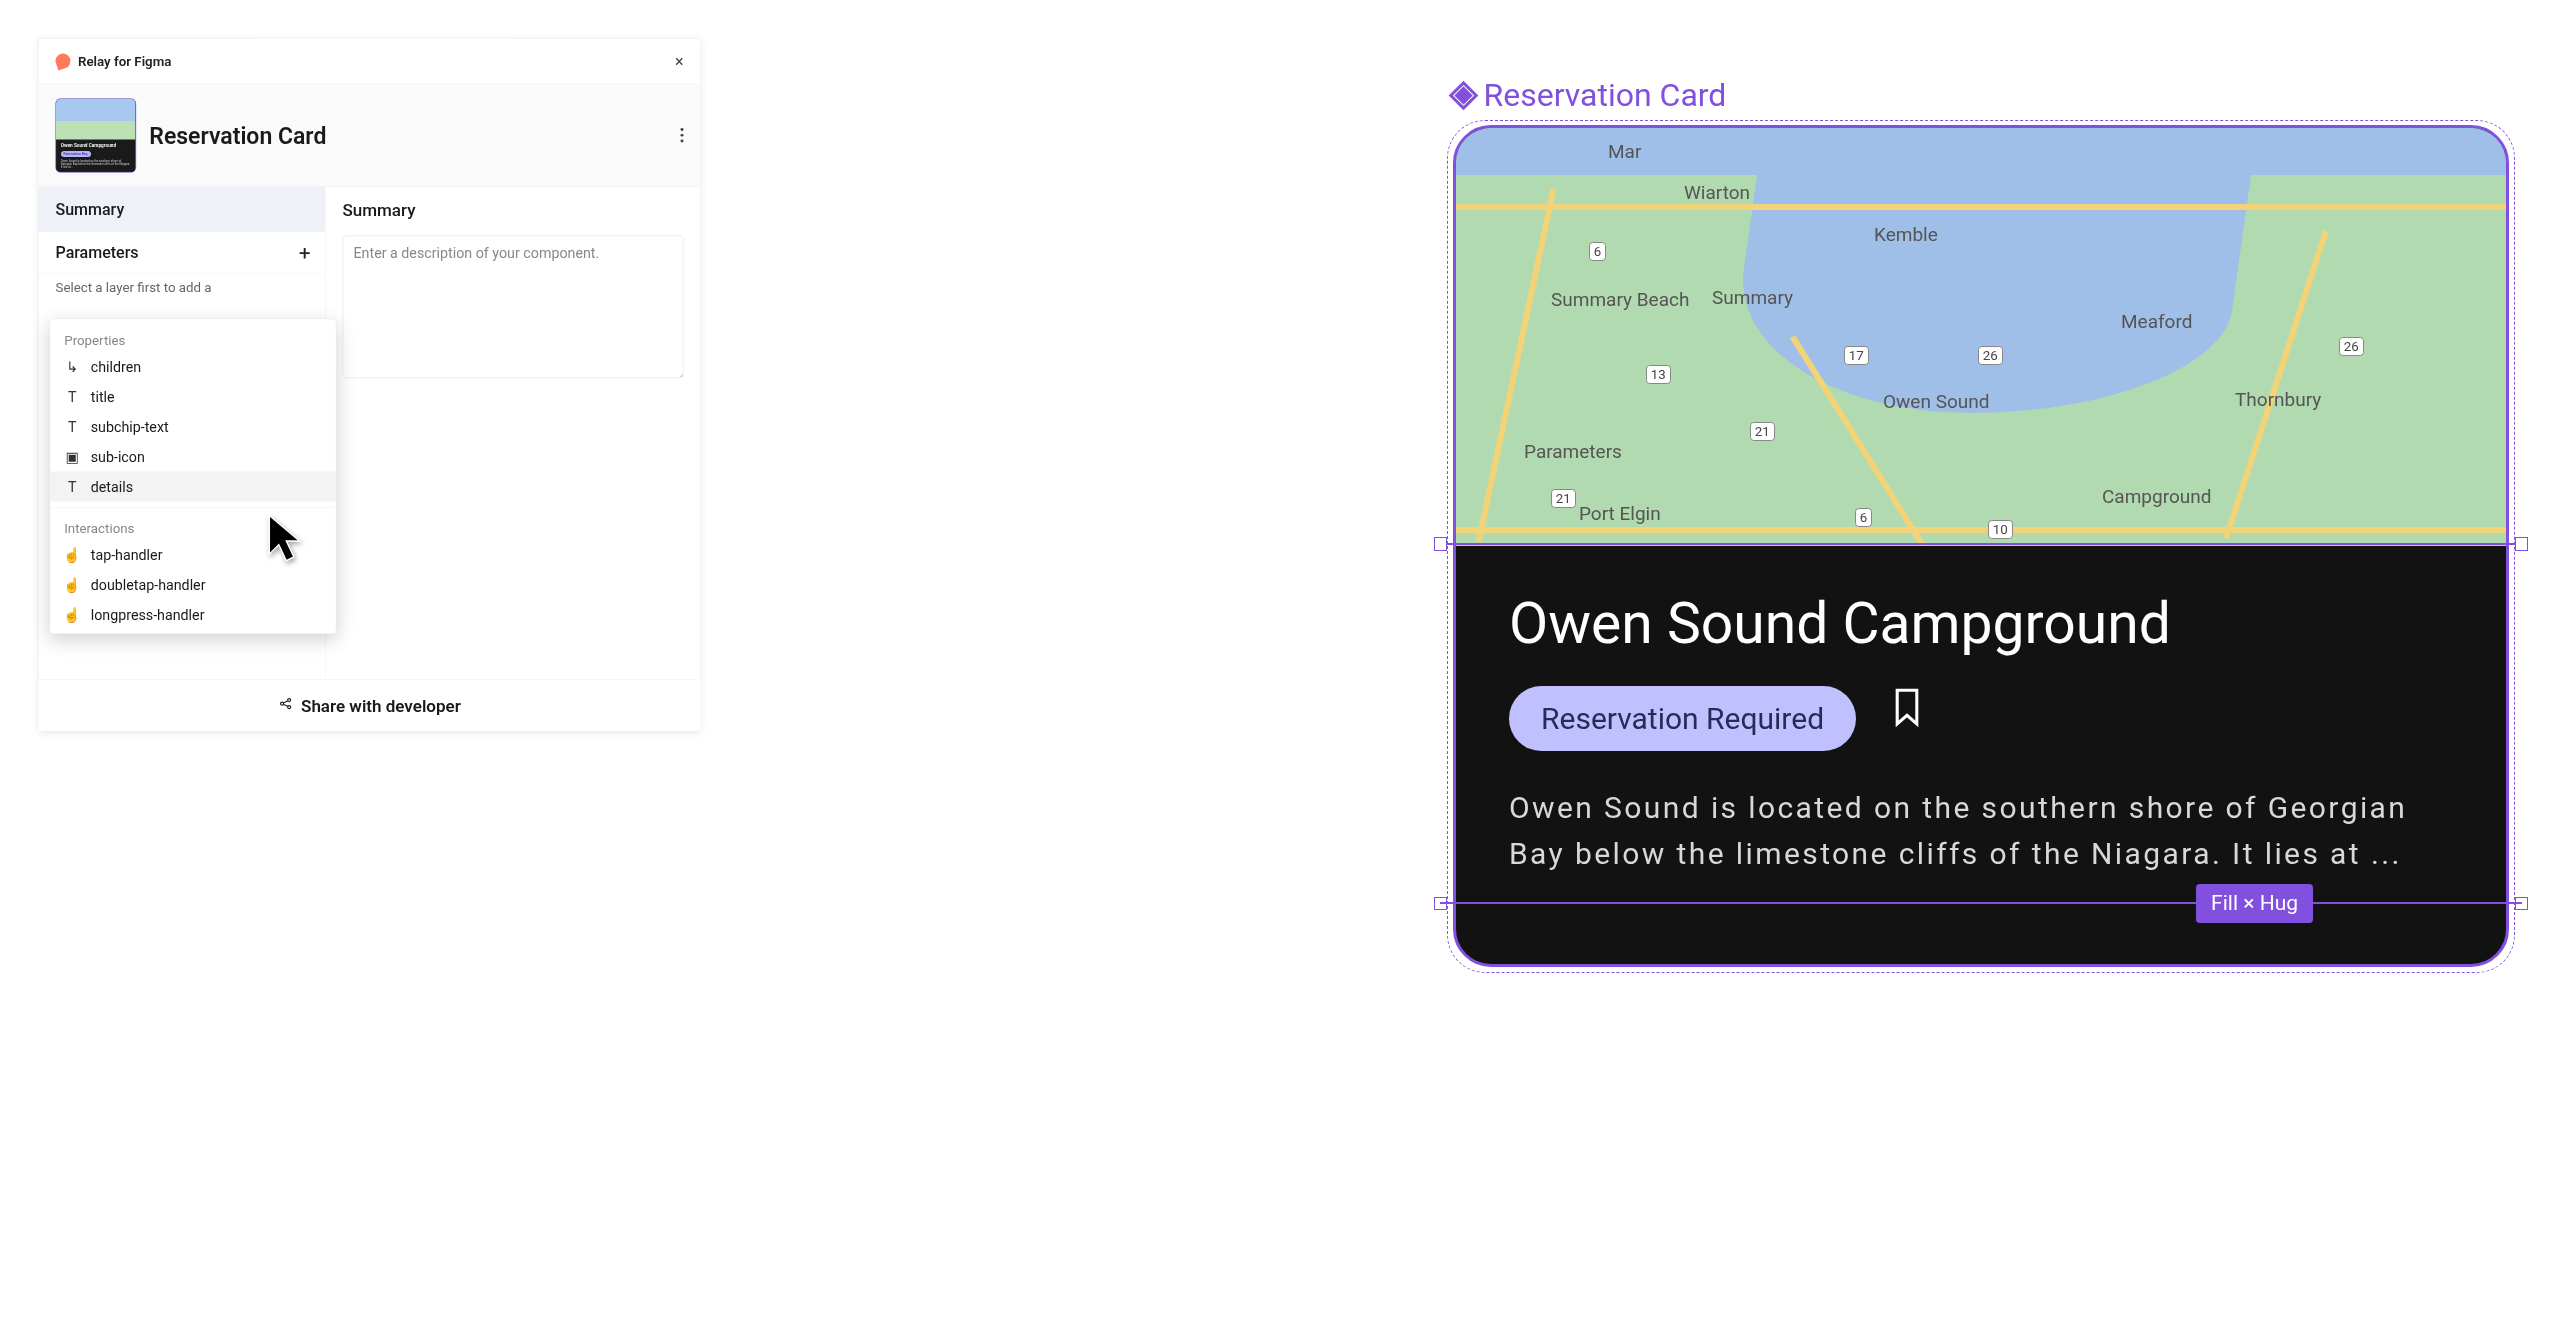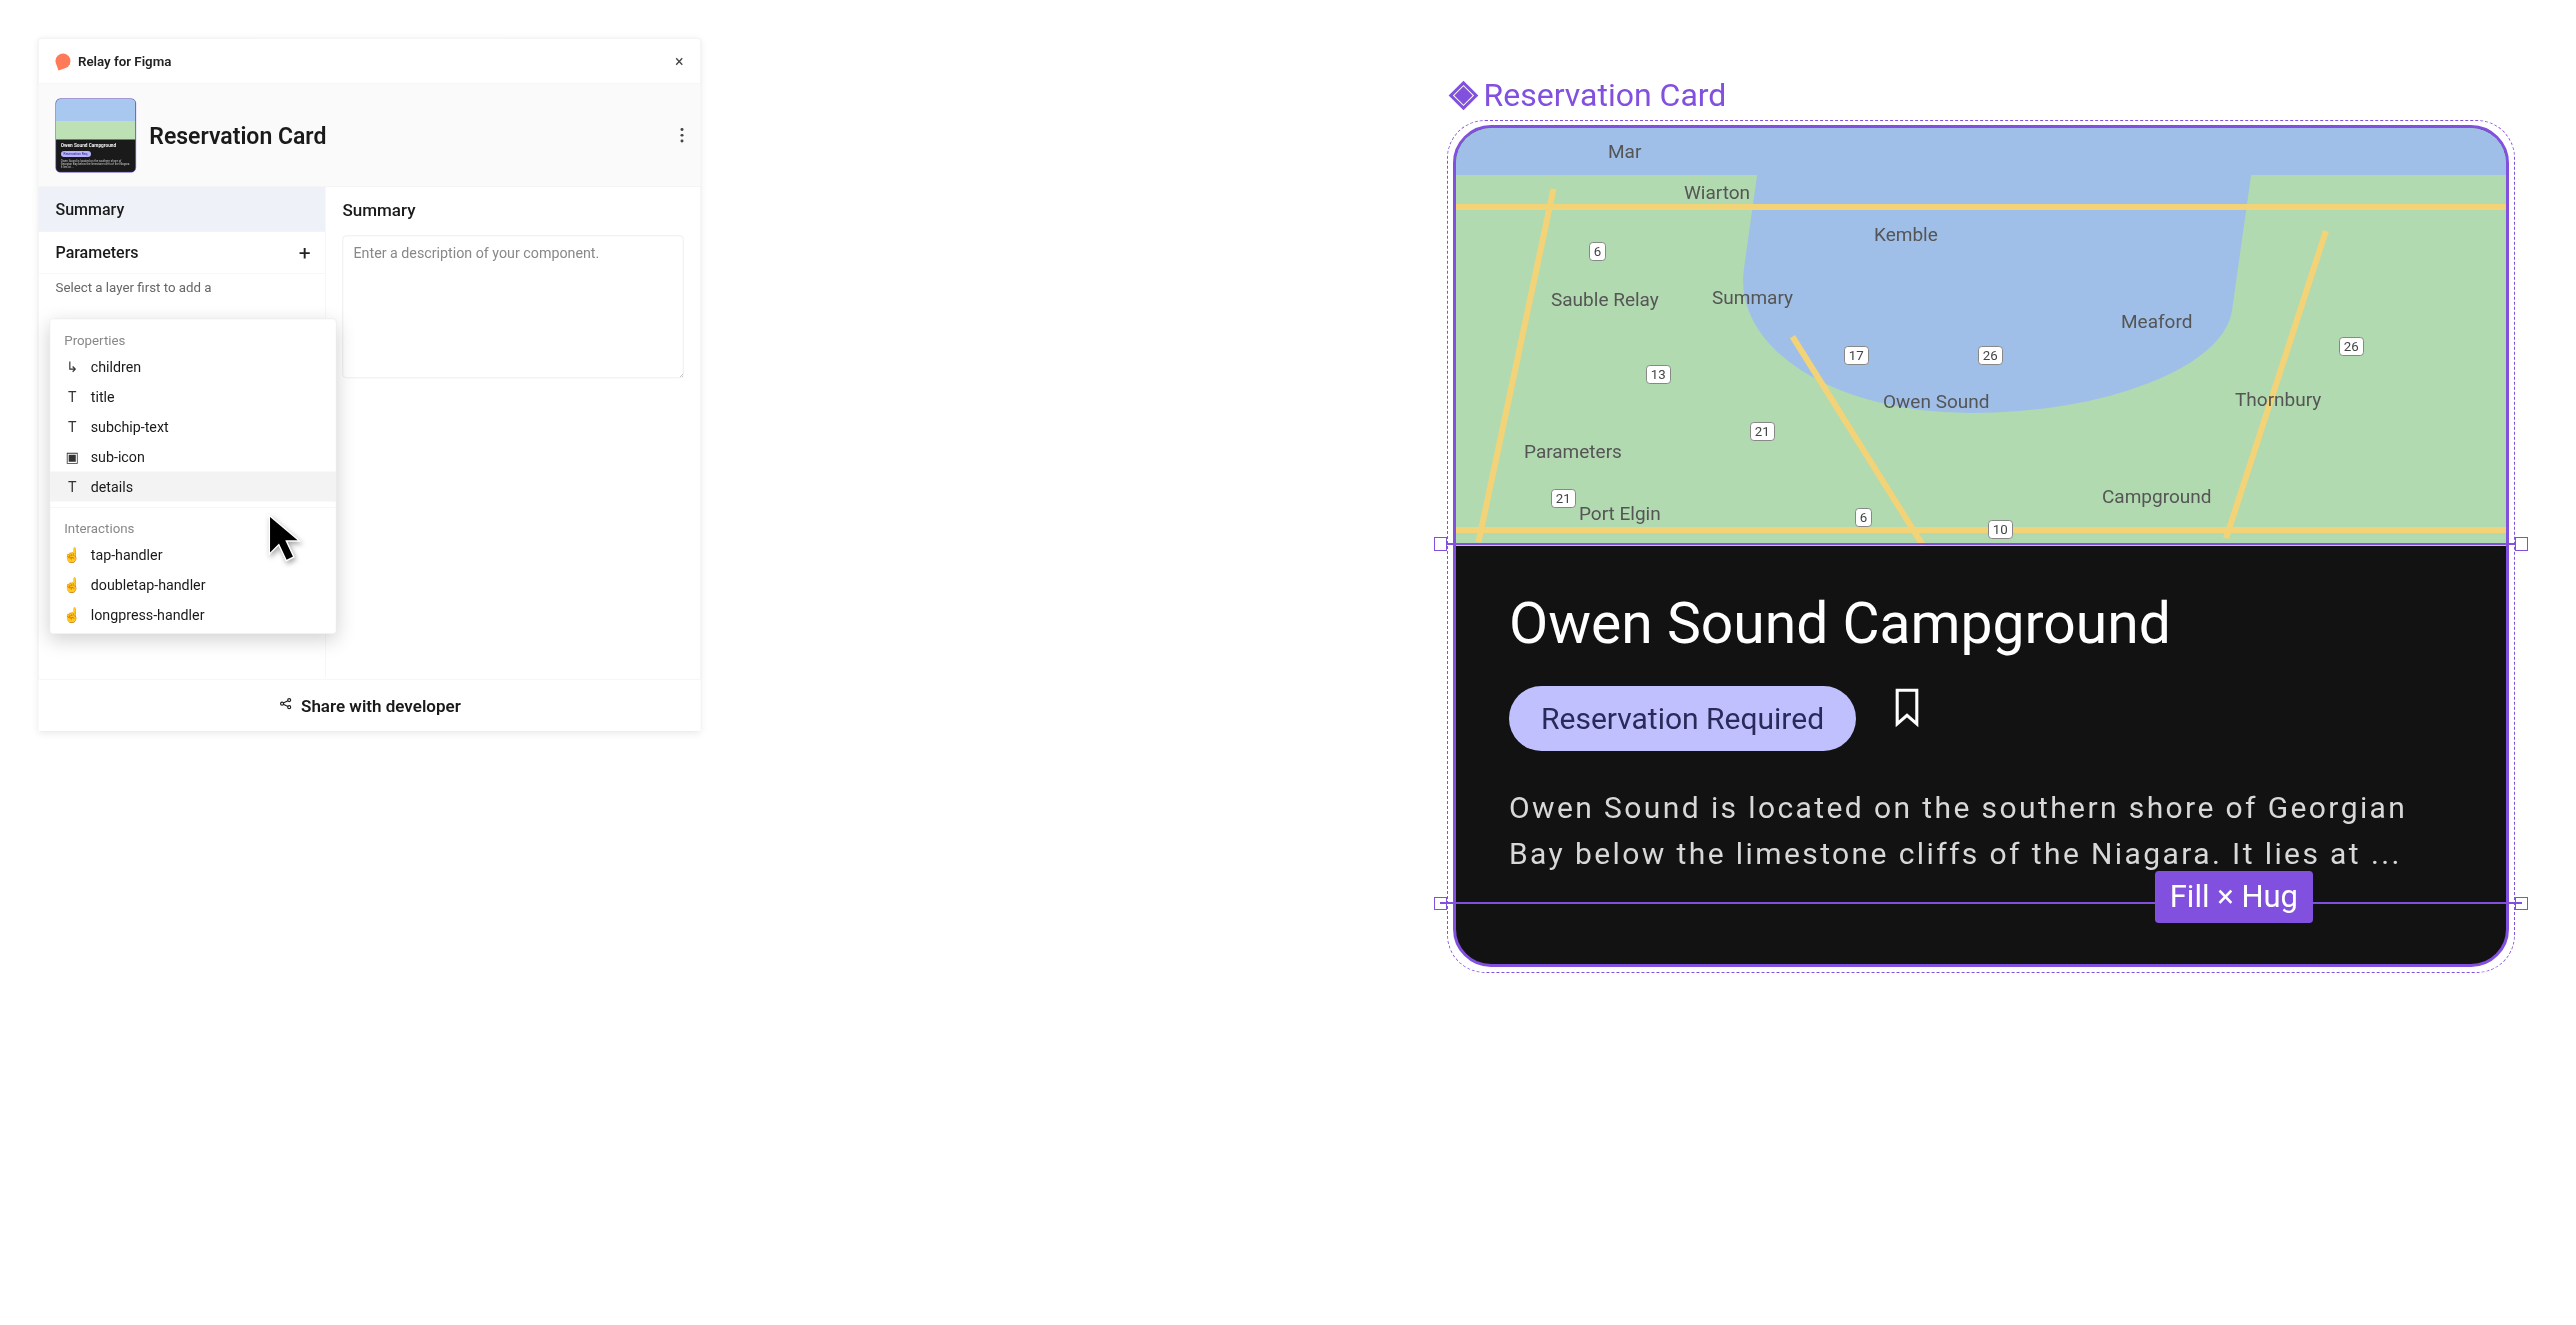--- a/index.html
+++ b/index.html
@@ -326,21 +326,21 @@
     width: 13.3px; height: 13.3px;
     background:#fff;
     border:1.9px solid #8250df;
   }
   .fillhug {
     position:absolute;
     right: 196px;
     bottom: 44px;
     background:#8250df;
     color:#fff;
-    font-size: 31px;
+    font-size: 21px;
     padding: 7.6px 15px;
     border-radius: 3.8px;
   }
 </style>
 </head>
 <body>
 
 <div class="plugin-panel">
 
   <div class="panel-header">
@@ -452,21 +452,21 @@
         <div class="water top"></div>
         <div class="water bay"></div>
         <div class="road h1"></div>
           <div class="road h2"></div>
         <div class="road d1"></div>
           <div class="road d2"></div>
           <div class="road d3"></div>
         <div class="map-label ml-mar">Mar</div>
         <div class="map-label ml-wiarton">Wiarton</div>
         <div class="map-label ml-kemble">Kemble</div>
-        <div class="map-label ml-sauble">Sauble Relay</div>
+        <div class="map-label ml-sauble">Summary Beach</div>
         <div class="map-label ml-hepworth">Summary</div>
         <div class="map-label ml-meaford">Meaford</div>
         <div class="map-label ml-owensound">Owen Sound</div>
         <div class="map-label ml-southampton">Parameters</div>
         <div class="map-label ml-portelgin">Port Elgin</div>
         <div class="map-label ml-chatsworth">Campground</div>
         <div class="map-label ml-thornbury">Thornbury</div>
         <span class="hwy" style="left:133px; top:114px">6</span>
         <span class="hwy" style="left:388px; top:218px">17</span>
         <span class="hwy" style="left:190px; top:237px">13</span>

